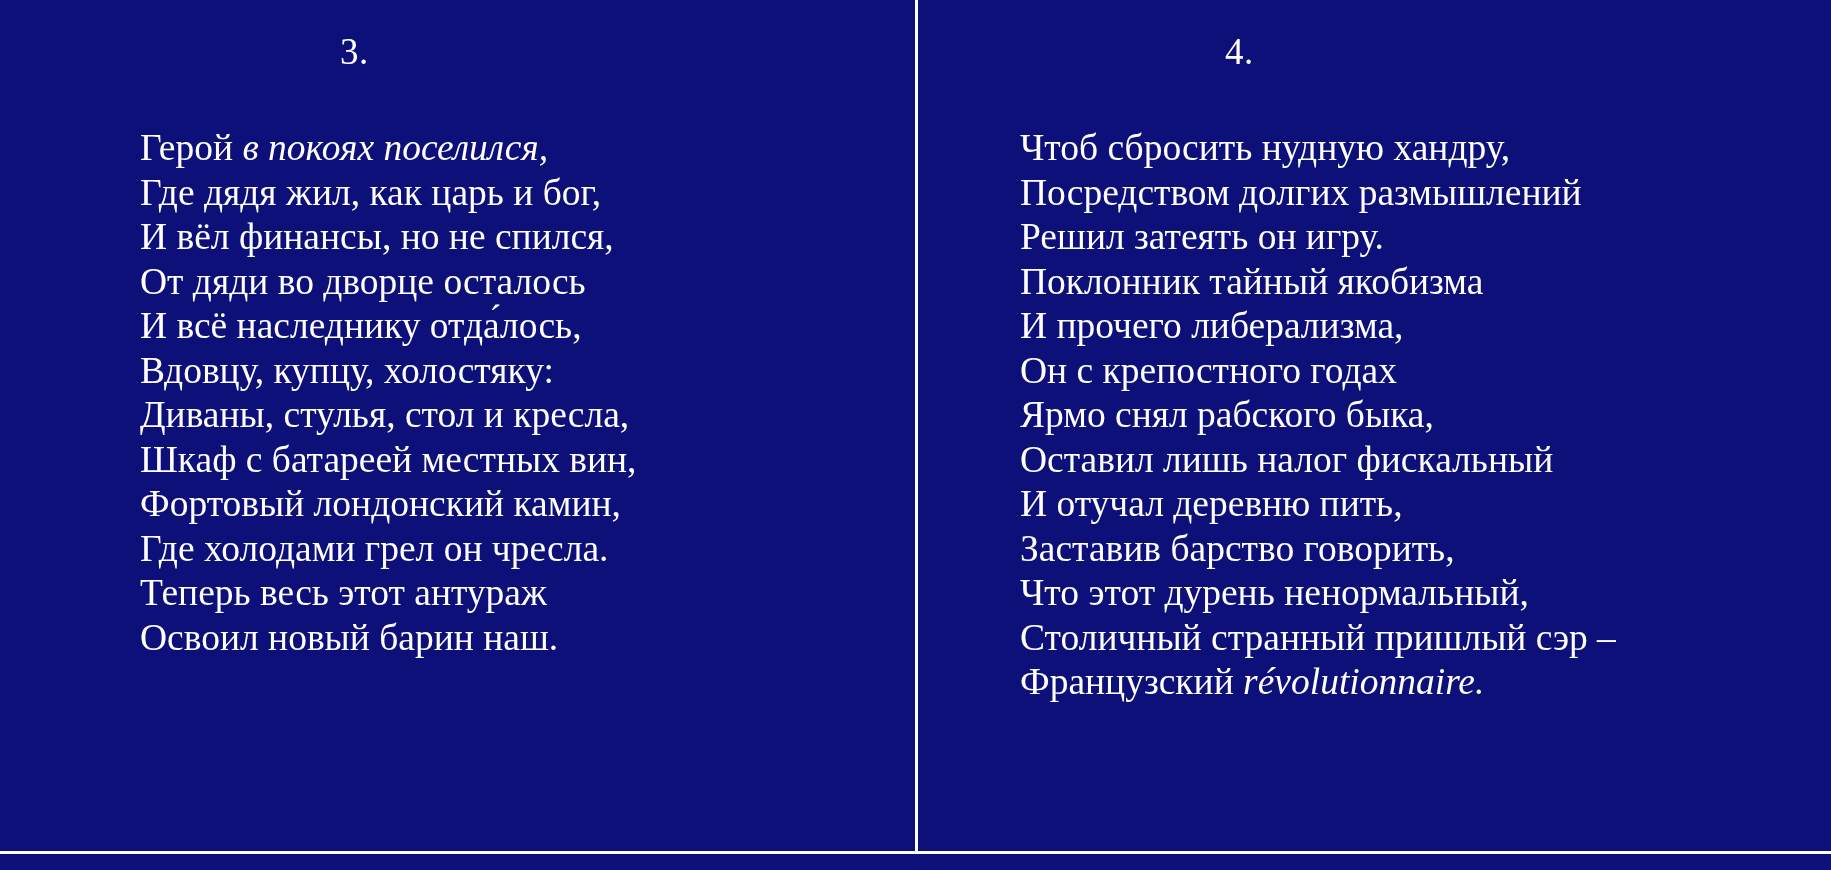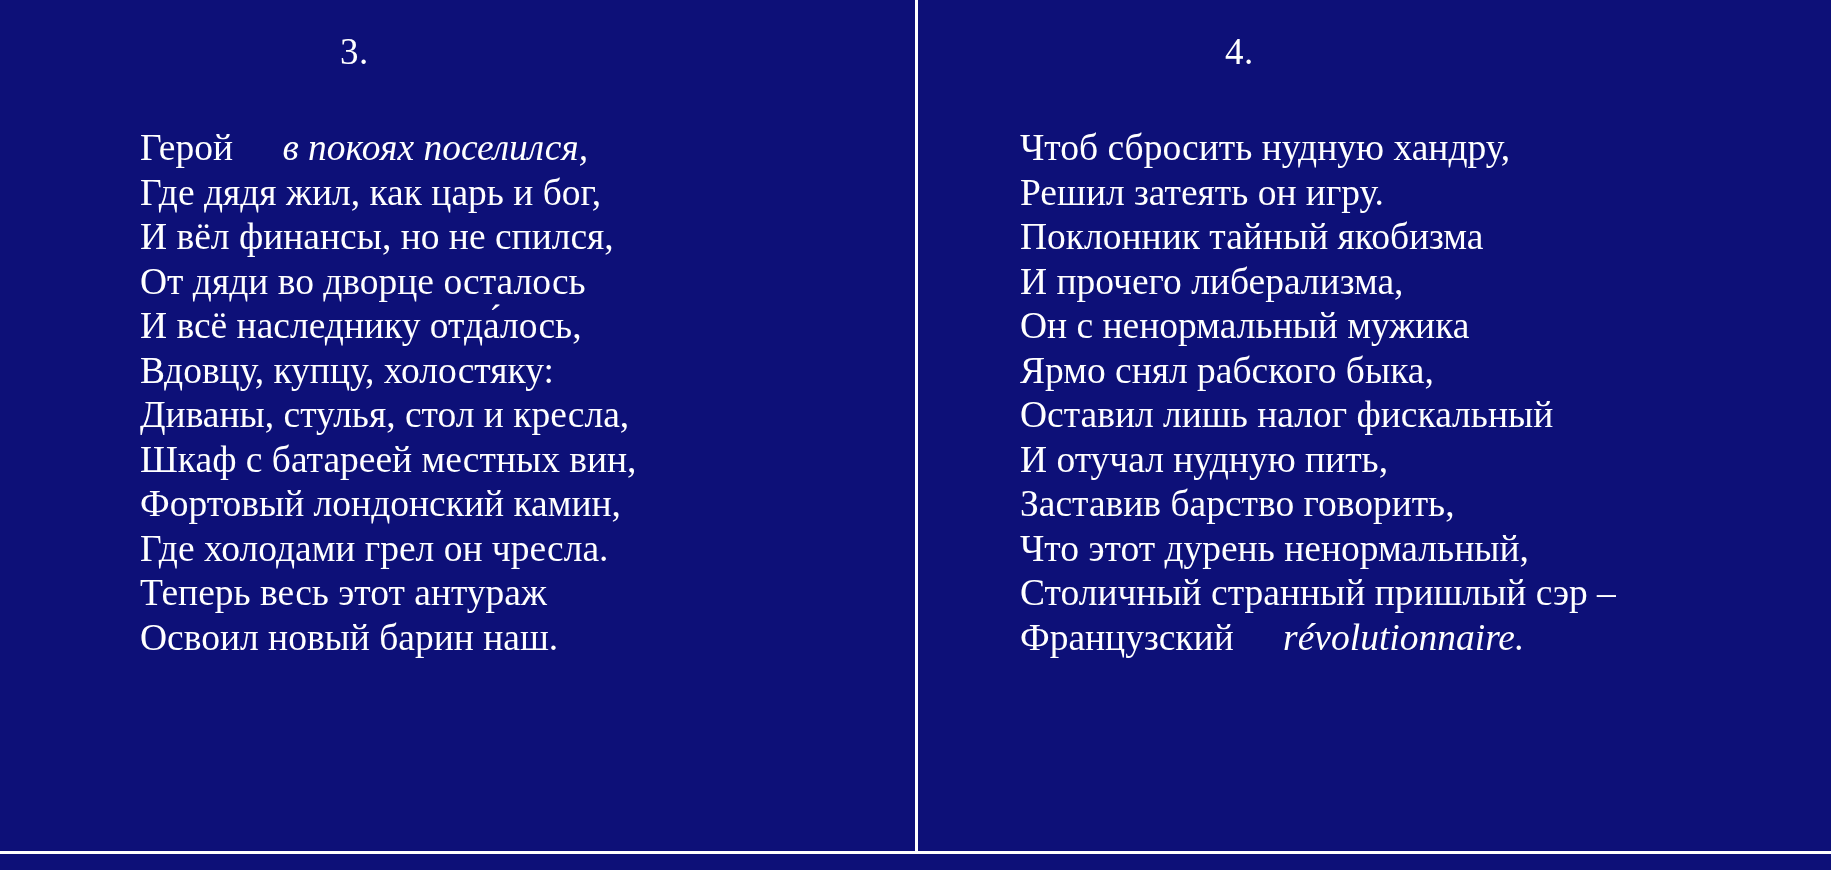--- a/index.html
+++ b/index.html
@@ -67,21 +67,20 @@
     margin-top: 52px;
     font-size: 37.5px;
     line-height: 44.5px;
     white-space: nowrap;
   }
   .verse .line {
     display: block;
   }
   .it {
     font-style: italic;
-    margin-left: 40px;
   }
 </style>
 </head>
 <body>
 
 <div class="page">
 
   <div class="column col-left">
     <div class="stanza-number num-left">3.</div>
     <div class="verse" id="stanza-0">
@@ -97,27 +96,28 @@
         <span class="line"><span>Где холодами грел он чресла.</span></span>
         <span class="line"><span>Теперь весь этот антураж</span></span>
         <span class="line"><span>Освоил новый барин наш.</span></span>
       </div>
   </div>
 
   <div class="column col-right">
     <div class="stanza-number num-right">4.</div>
     <div class="verse" id="stanza-1">
         <span class="line"><span>Чтоб сбросить нудную хандру,</span></span>
+        <span class="line"><span>Посредством долгих размышлений</span></span>
         <span class="line"><span>Решил затеять он игру.</span></span>
         <span class="line"><span>Поклонник тайный якобизма</span></span>
         <span class="line"><span>И прочего либерализма,</span></span>
-        <span class="line"><span>Он с ненормальный мужика</span></span>
+        <span class="line"><span>Он с крепостного годах</span></span>
         <span class="line"><span>Ярмо снял рабского быка,</span></span>
         <span class="line"><span>Оставил лишь налог фискальный</span></span>
-        <span class="line"><span>И отучал нудную пить,</span></span>
+        <span class="line"><span>И отучал деревню пить,</span></span>
         <span class="line"><span>Заставив барство говорить,</span></span>
         <span class="line"><span>Что этот дурень ненормальный,</span></span>
         <span class="line"><span>Столичный странный пришлый сэр –</span></span>
         <span class="line"><span>Французский </span><span class="it">révolutionnaire.</span></span>
       </div>
   </div>
 
   <div class="divider"></div>
   <div class="bottom-rule"></div>
 </div>

